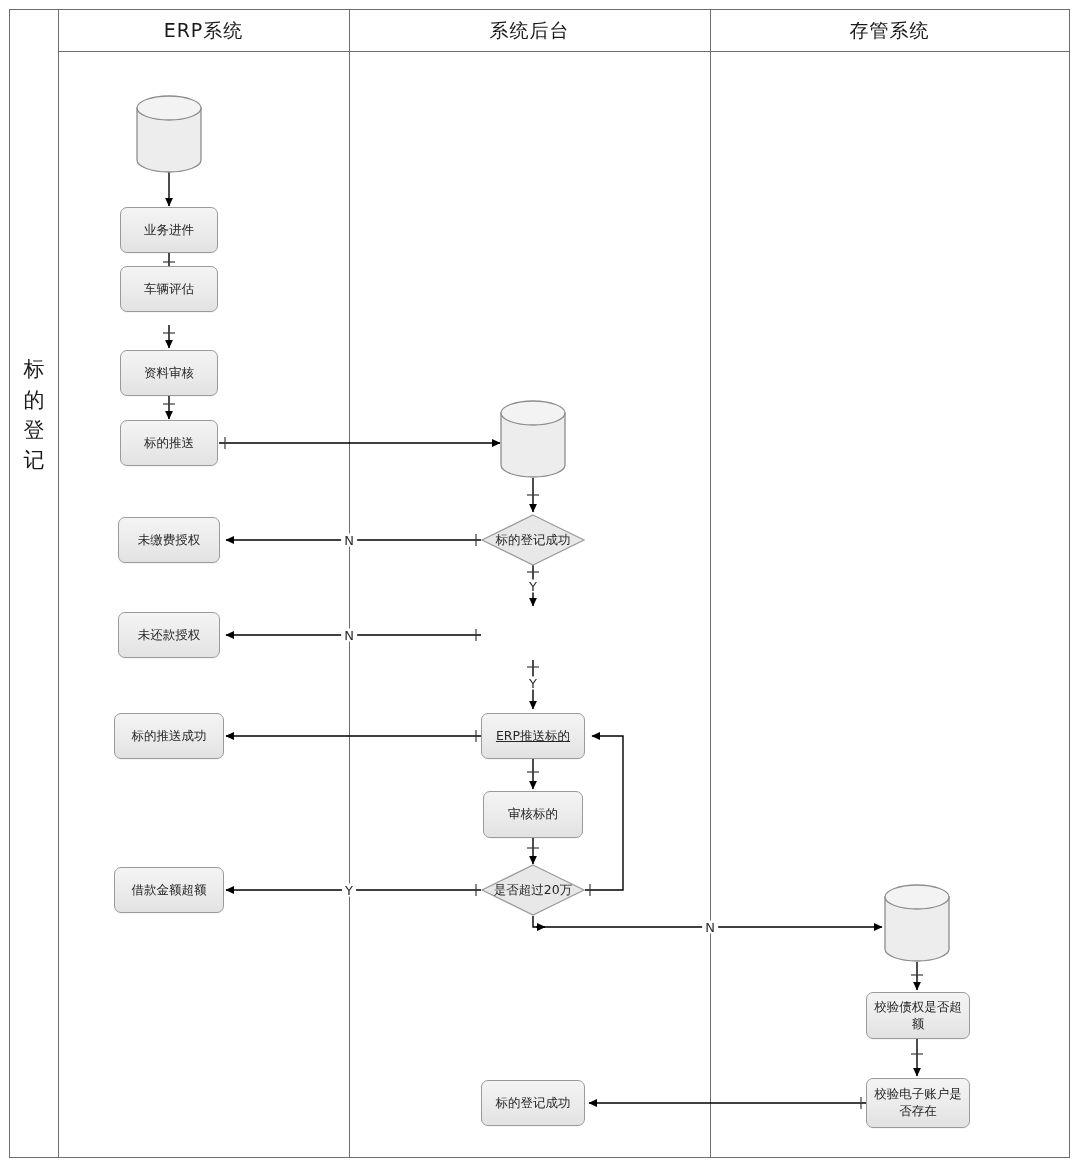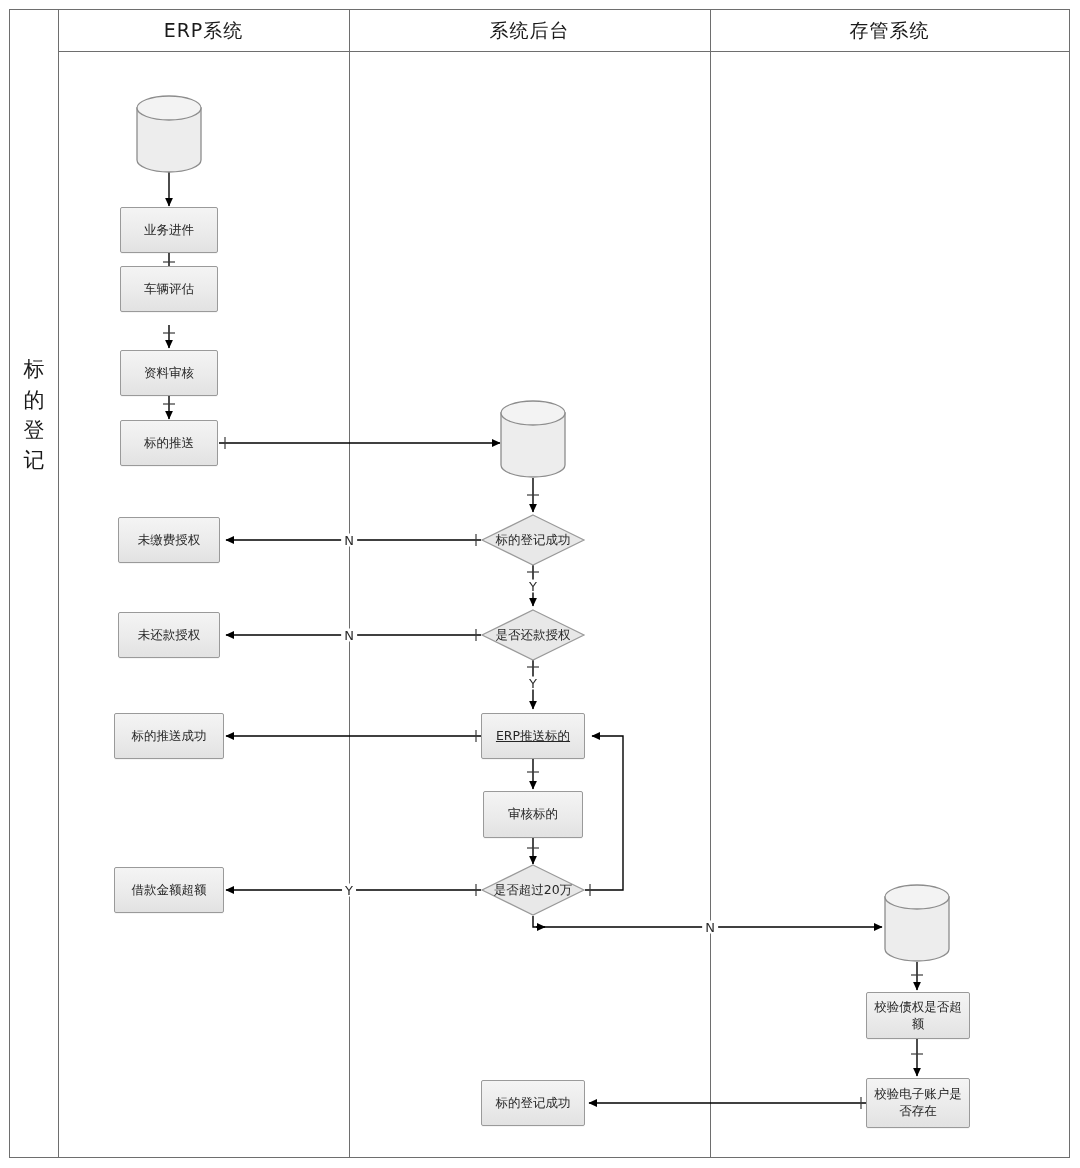--- a/index.html
+++ b/index.html
@@ -25,21 +25,21 @@
   }
 
   
   .node{
     position:absolute;box-sizing:border-box;
     display:flex;align-items:center;justify-content:center;text-align:center;
     color:#262626;
   }
   .proc{
     background:linear-gradient(180deg,#f4f4f4 0%,#ebebeb 55%,#e2e2e2 100%);
-    border:1px solid #9a9a9a;border-radius:2px;
+    border:1px solid #9a9a9a;border-radius:7px;
     font-size:12.5px;line-height:1.35;padding:2px 4px;
     box-shadow:0 1px 0 rgba(0,0,0,.04);
   }
   .decision-wrap{position:absolute;}
   .decision-wrap svg{position:absolute;left:0;top:0;overflow:visible;}
   .decision-label{
     position:absolute;left:0;top:0;width:100%;height:100%;
     display:flex;align-items:center;justify-content:center;
     font-size:12.5px;color:#262626;white-space:nowrap;pointer-events:none;
   }
@@ -196,26 +196,20 @@
     </svg>
   </div>
 
   <div class="decision-wrap" style="left:481px;top:514px;width:104px;height:52px;">
     <svg width="104" height="52" viewBox="0 0 104 52" xmlns="http://www.w3.org/2000/svg">
       <path d="M52,1 L103,26 L52,51 L1,26 Z" fill="#e8e8e8" stroke="#9a9a9a" stroke-width="1.2"></path>
     </svg>
     <div class="decision-label">标的登记成功</div>
   </div>
 
-  <div class="decision-wrap" style="left:481px;top:609px;width:104px;height:52px;">
-    <svg width="104" height="52" viewBox="0 0 104 52" xmlns="http://www.w3.org/2000/svg">
-      <path d="M52,1 L103,26 L52,51 L1,26 Z" fill="#e8e8e8" stroke="#9a9a9a" stroke-width="1.2"></path>
-    </svg>
-    <div class="decision-label">是否还款授权</div>
-  </div>
 
   <div class="node proc" style="left:481px;top:713px;width:104px;height:46px;text-decoration:underline;">ERP推送标的</div>
 
   <div class="node proc" style="left:483px;top:791px;width:100px;height:47px;">审核标的</div>
 
   <div class="decision-wrap" style="left:481px;top:864px;width:104px;height:52px;">
     <svg width="104" height="52" viewBox="0 0 104 52" xmlns="http://www.w3.org/2000/svg">
       <path d="M52,1 L103,26 L52,51 L1,26 Z" fill="#e8e8e8" stroke="#9a9a9a" stroke-width="1.2"></path>
     </svg>
     <div class="decision-label">是否超过20万</div>

